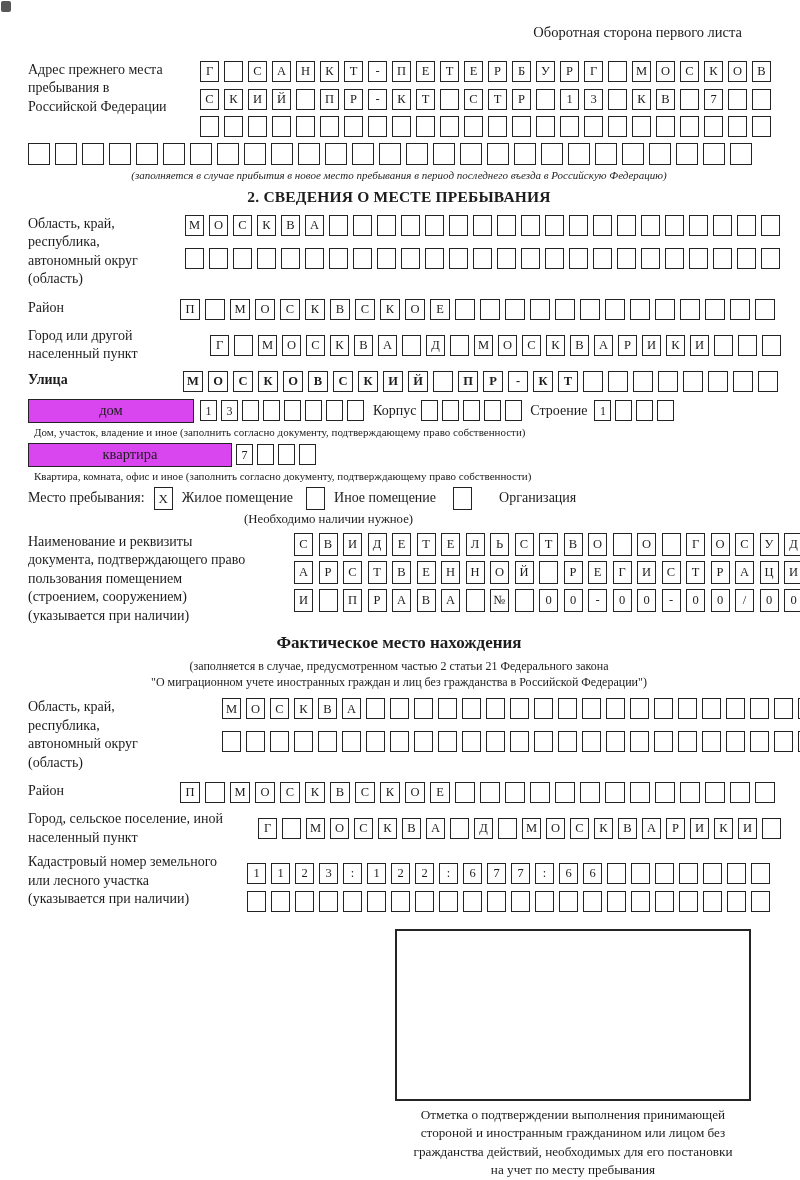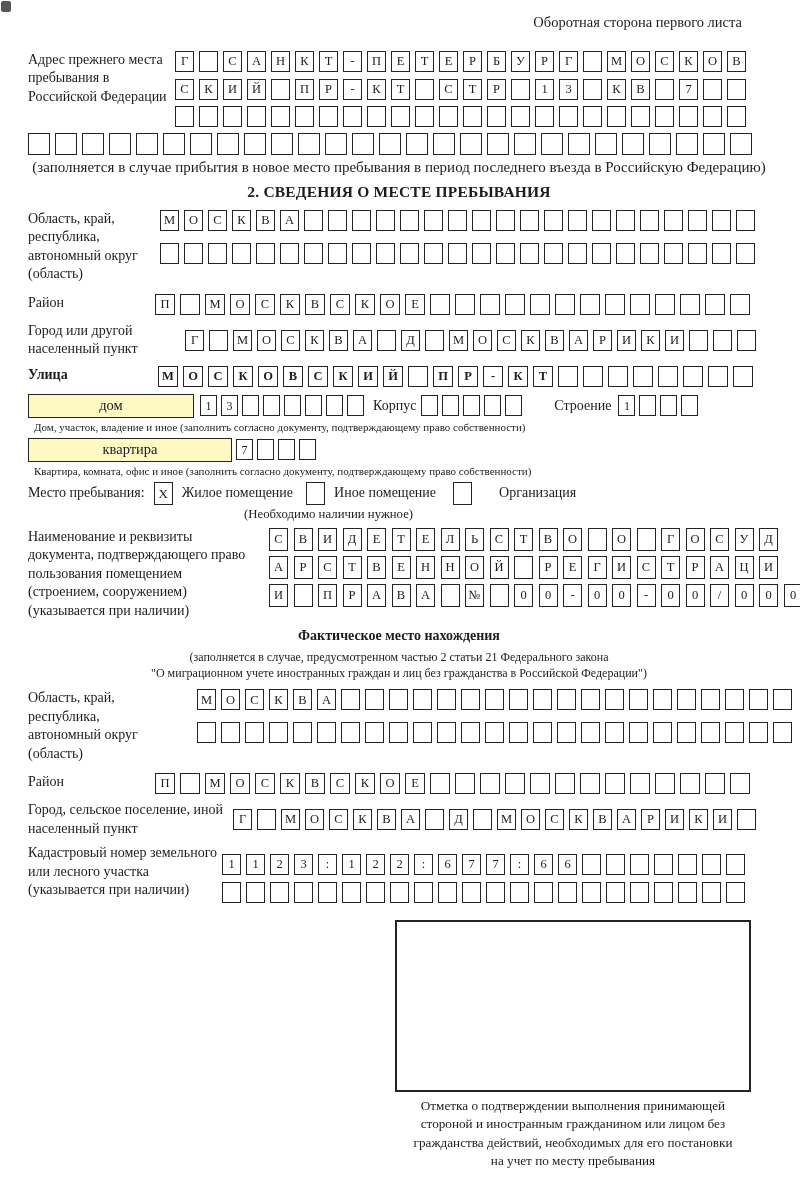--- a/index.html
+++ b/index.html
@@ -1,68 +1,68 @@
 <!DOCTYPE html>
 <html><head>
 <meta charset="utf-8">
 <style>
   html,body{margin:0;padding:0;background:#fff;}
   body{
     width:800px;height:1180px;position:relative;overflow:hidden;
     font-family:"Liberation Serif","DejaVu Serif",serif;
     color:#1c1c1c;
   }
-  .page{padding:14px 30px 0 28px;position:relative;}
+  .page{padding:24px 30px 0 28px;position:relative;}
   .corner-mark{position:absolute;top:1px;left:1px;width:10px;height:11px;
     background:#3a3a3a;border-radius:2px;opacity:.85;}
   .backnote{text-align:right;font-size:14.5px;margin-right:28px;margin-bottom:20px;}
 
   
-  .flex{display:flex;align-items:flex-start;}
+  .flex{display:flex;align-items:flex-start;gap:25px;}
   .flex.vcenter{align-items:center;}
   .lbl{font-size:14px;line-height:1.32;flex:0 0 auto;}
   .rows{flex:1 1 auto;}
 
   
   .boxrow{display:flex;flex-wrap:nowrap;}
   .cell{display:inline-flex;align-items:center;justify-content:center;
     border:1.6px solid #242424;box-sizing:border-box;
     font-size:12.5px;line-height:1;flex:0 0 auto;background:#fff;}
   .bx-a    .cell{width:19px;height:21px;margin-right:5px;}   
   .bx-full .cell{width:22px;height:22px;margin-right:5px;}   
   .bx-reg  .cell{width:19px;height:21px;margin-right:5px;}   
   .bx-d    .cell{width:20px;height:21px;margin-right:5px;}   
   .bx-doc  .cell{width:19px;height:23px;margin-right:5.5px;} 
   .bx-c    .cell{width:19px;height:21px;margin-right:5px;}   
   .bx-h    .cell{width:17px;height:21px;margin-right:4px;font-size:12px;} 
   .chk     .cell{width:19px;height:23px;font-size:13px;}
 
   .mb7{margin-bottom:6.5px;}
-  .notecap{font-size:15px;text-align:center;margin:4px 0 0 0;}
+  .notecap{font-size:11px;text-align:center;margin:4px 0 0 0;font-style:italic;}
   .h-sect{font-weight:bold;font-size:15.5px;text-align:center;margin:7px 0 9px 0;letter-spacing:.2px;}
-  .h-fact{font-weight:bold;font-size:14px;text-align:center;margin:8px 0 6px 0;}
+  .h-fact{font-weight:bold;font-size:17px;text-align:center;margin:8px 0 6px 0;}
 
   
   .w-prev{width:147px;}
   .w-reg {width:124px;padding-right:8px;}
   .w-dist{width:127px;}
   .w-city{width:157px;}
   .w-str {width:130px;}
   .w-doc {width:225px;padding-right:16px;}
   .w-freg{width:147px;padding-right:22px;}
   .w-fcity{width:205px;}
   .w-cad {width:194px;}
 
   .widebox{display:inline-flex;align-items:center;justify-content:center;
     border:1.6px solid #242424;box-sizing:border-box;height:24px;
-    font-size:14.5px;flex:0 0 auto;background:#fef9c3;}
+    font-size:14.5px;flex:0 0 auto;background:#d946ef;}
   .houserow{display:flex;align-items:center;margin-top:7px;}
   .houserow .widebox{width:166px;margin-right:6px;}
   .inline-lbl{font-size:14px;margin:0 5px;}
-  .inline-lbl.far{margin-left:28px;margin-right:7px;text-align:right;}
+  .inline-lbl.far{margin-left:4px;margin-right:7px;text-align:right;}
   .aptrow{display:flex;align-items:center;margin-top:5px;}
   .aptrow .widebox{width:204px;margin-right:4px;}
   .fieldnote{font-size:11px;margin:3px 0 3px 6px;}
 
   .stayrow{display:flex;align-items:center;margin-top:5px;}
   .stay-lbl{font-size:14px;margin-right:9px;}
   .opt{font-size:14px;}
   .opt.o1{margin:0 13px 0 9px;}
   .opt.o2{margin:0 17px 0 9px;}
   .opt.o3{margin-left:27px;}

